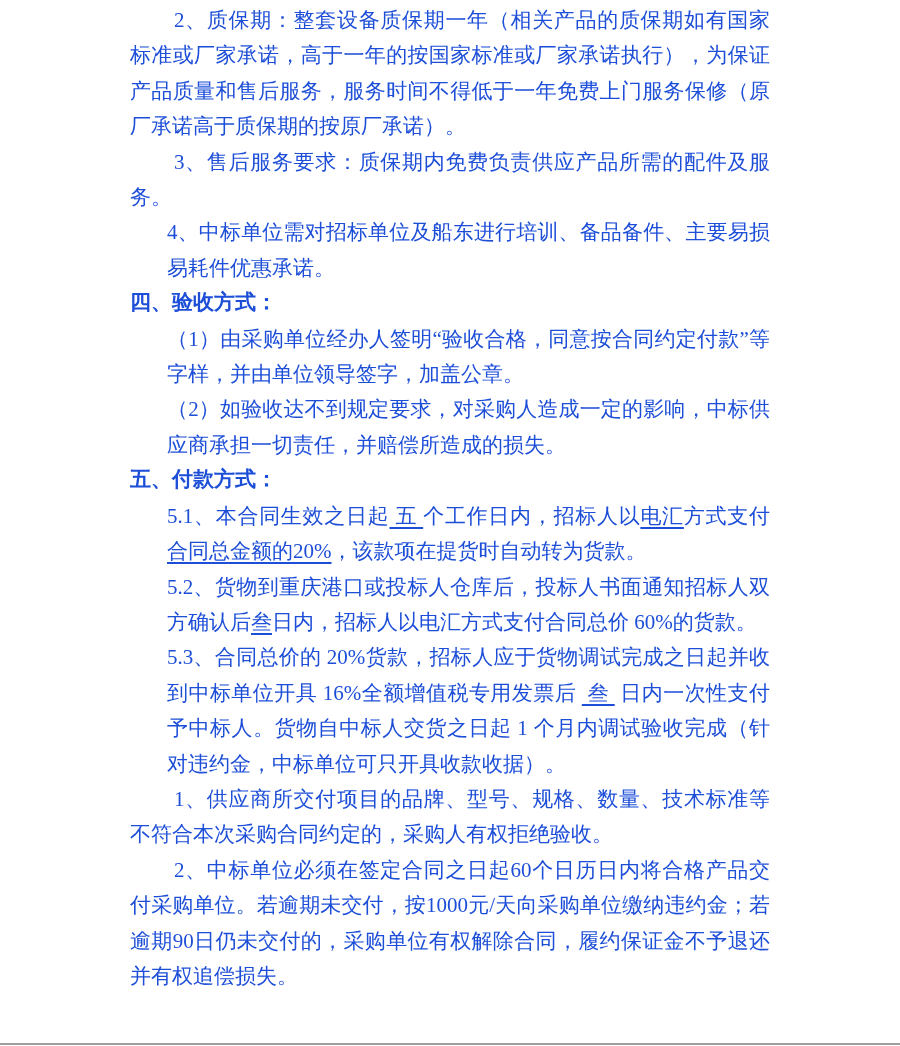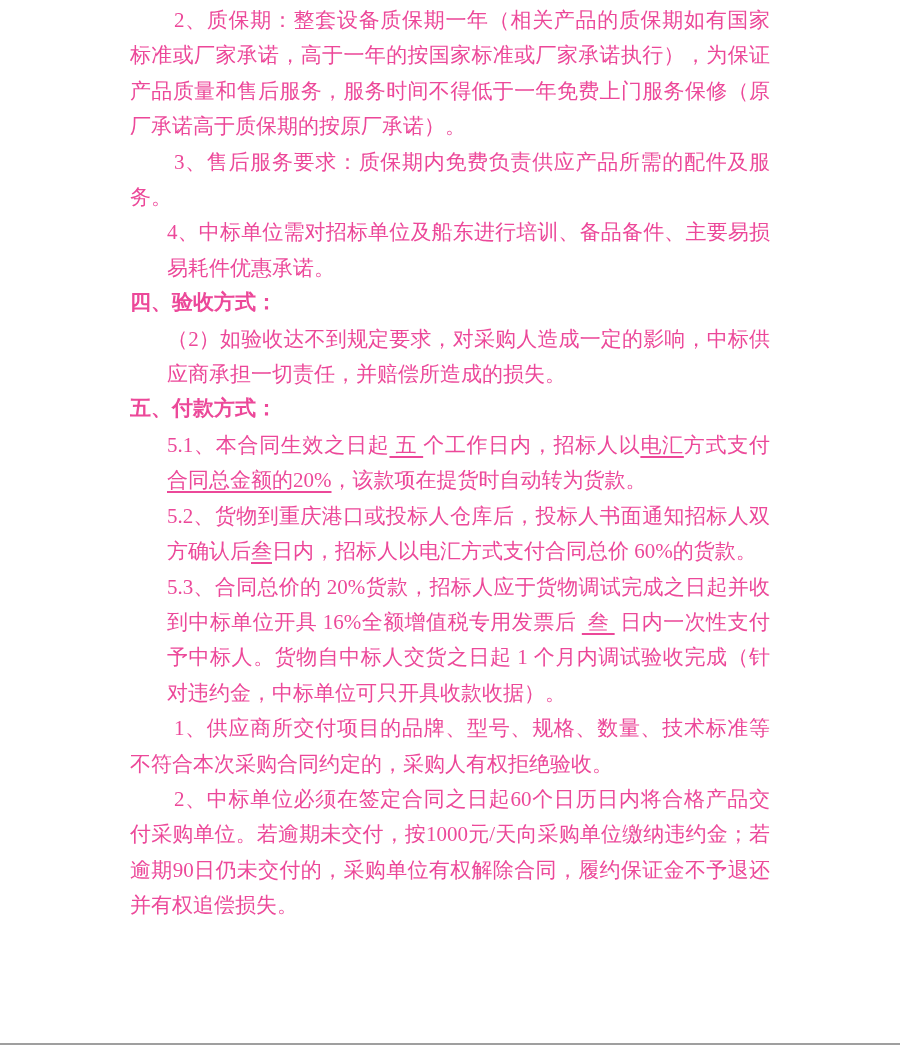--- a/index.html
+++ b/index.html
@@ -1,20 +1,20 @@
 <!DOCTYPE html>
 <html><head>
 <meta charset="utf-8">
 <style>
   html,body{margin:0;padding:0;background:#ffffff;}
   .page{
     position:relative;
     width:900px;height:1046px;
     background:#ffffff;
-    color:#ec4899;
+    color:#1d4ed8;
     font-family:"Liberation Serif", serif;
     overflow:hidden;
   }
   .content{
     position:absolute;
     left:130px;top:3px;width:640px;
     font-size:21px;
     line-height:35.4px;
     text-align:justify;
   }
@@ -37,20 +37,21 @@
 </head>
 <body>
 
 <div class="page">
   <div class="content">
     <div id="paragraphs">
         <p class="para indent"><span class="">2、质保期：整套设备质保期一年（相关产品的质保期如有国家标准或厂家承诺，高于一年的按国家标准或厂家承诺执行），为保证产品质量和售后服务，服务时间不得低于一年免费上门服务保修（原厂承诺高于质保期的按原厂承诺）。</span></p>
         <p class="para indent"><span class="">3、售后服务要求：质保期内免费负责供应产品所需的配件及服务。</span></p>
         <p class="para flush"><span class="">4、中标单位需对招标单位及船东进行培训、备品备件、主要易损易耗件优惠承诺。</span></p>
         <p class="para heading"><span class="">四、验收方式：</span></p>
+        <p class="para flush"><span class="">（1）由采购单位经办人签明“验收合格，同意按合同约定付款”等字样，并由单位领导签字，加盖公章。</span></p>
         <p class="para flush"><span class="">（2）如验收达不到规定要求，对采购人造成一定的影响，中标供应商承担一切责任，并赔偿所造成的损失。</span></p>
         <p class="para heading"><span class="">五、付款方式：</span></p>
         <p class="para flush"><span class="">5.1、本合同生效之日起</span><span class="u">&nbsp;五&nbsp;</span><span class="">个工作日内，招标人以</span><span class="u">电汇</span><span class="">方式支付</span><span class="u">合同总金额的20%</span><span class="">，该款项在提货时自动转为货款。</span></p>
         <p class="para flush"><span class="">5.2、货物到重庆港口或投标人仓库后，投标人书面通知招标人双方确认后</span><span class="u">叁</span><span class="">日内，招标人以电汇方式支付合同总价 60%的货款。</span></p>
         <p class="para flush"><span class="">5.3、合同总价的 20%货款，招标人应于货物调试完成之日起并收到中标单位开具 16%全额增值税专用发票后 </span><span class="u">&nbsp;叁&nbsp;</span><span class=""> 日内一次性支付予中标人。货物自中标人交货之日起 1 个月内调试验收完成（针对违约金，中标单位可只开具收款收据）。</span></p>
         <p class="para indent"><span class="">1、供应商所交付项目的品牌、型号、规格、数量、技术标准等不符合本次采购合同约定的，采购人有权拒绝验收。</span></p>
         <p class="para indent"><span class="">2、中标单位必须在签定合同之日起60个日历日内将合格产品交付采购单位。若逾期未交付，按1000元/天向采购单位缴纳违约金；若逾期90日仍未交付的，采购单位有权解除合同，履约保证金不予退还并有权追偿损失。</span></p>
       </div>
 
   </div>

